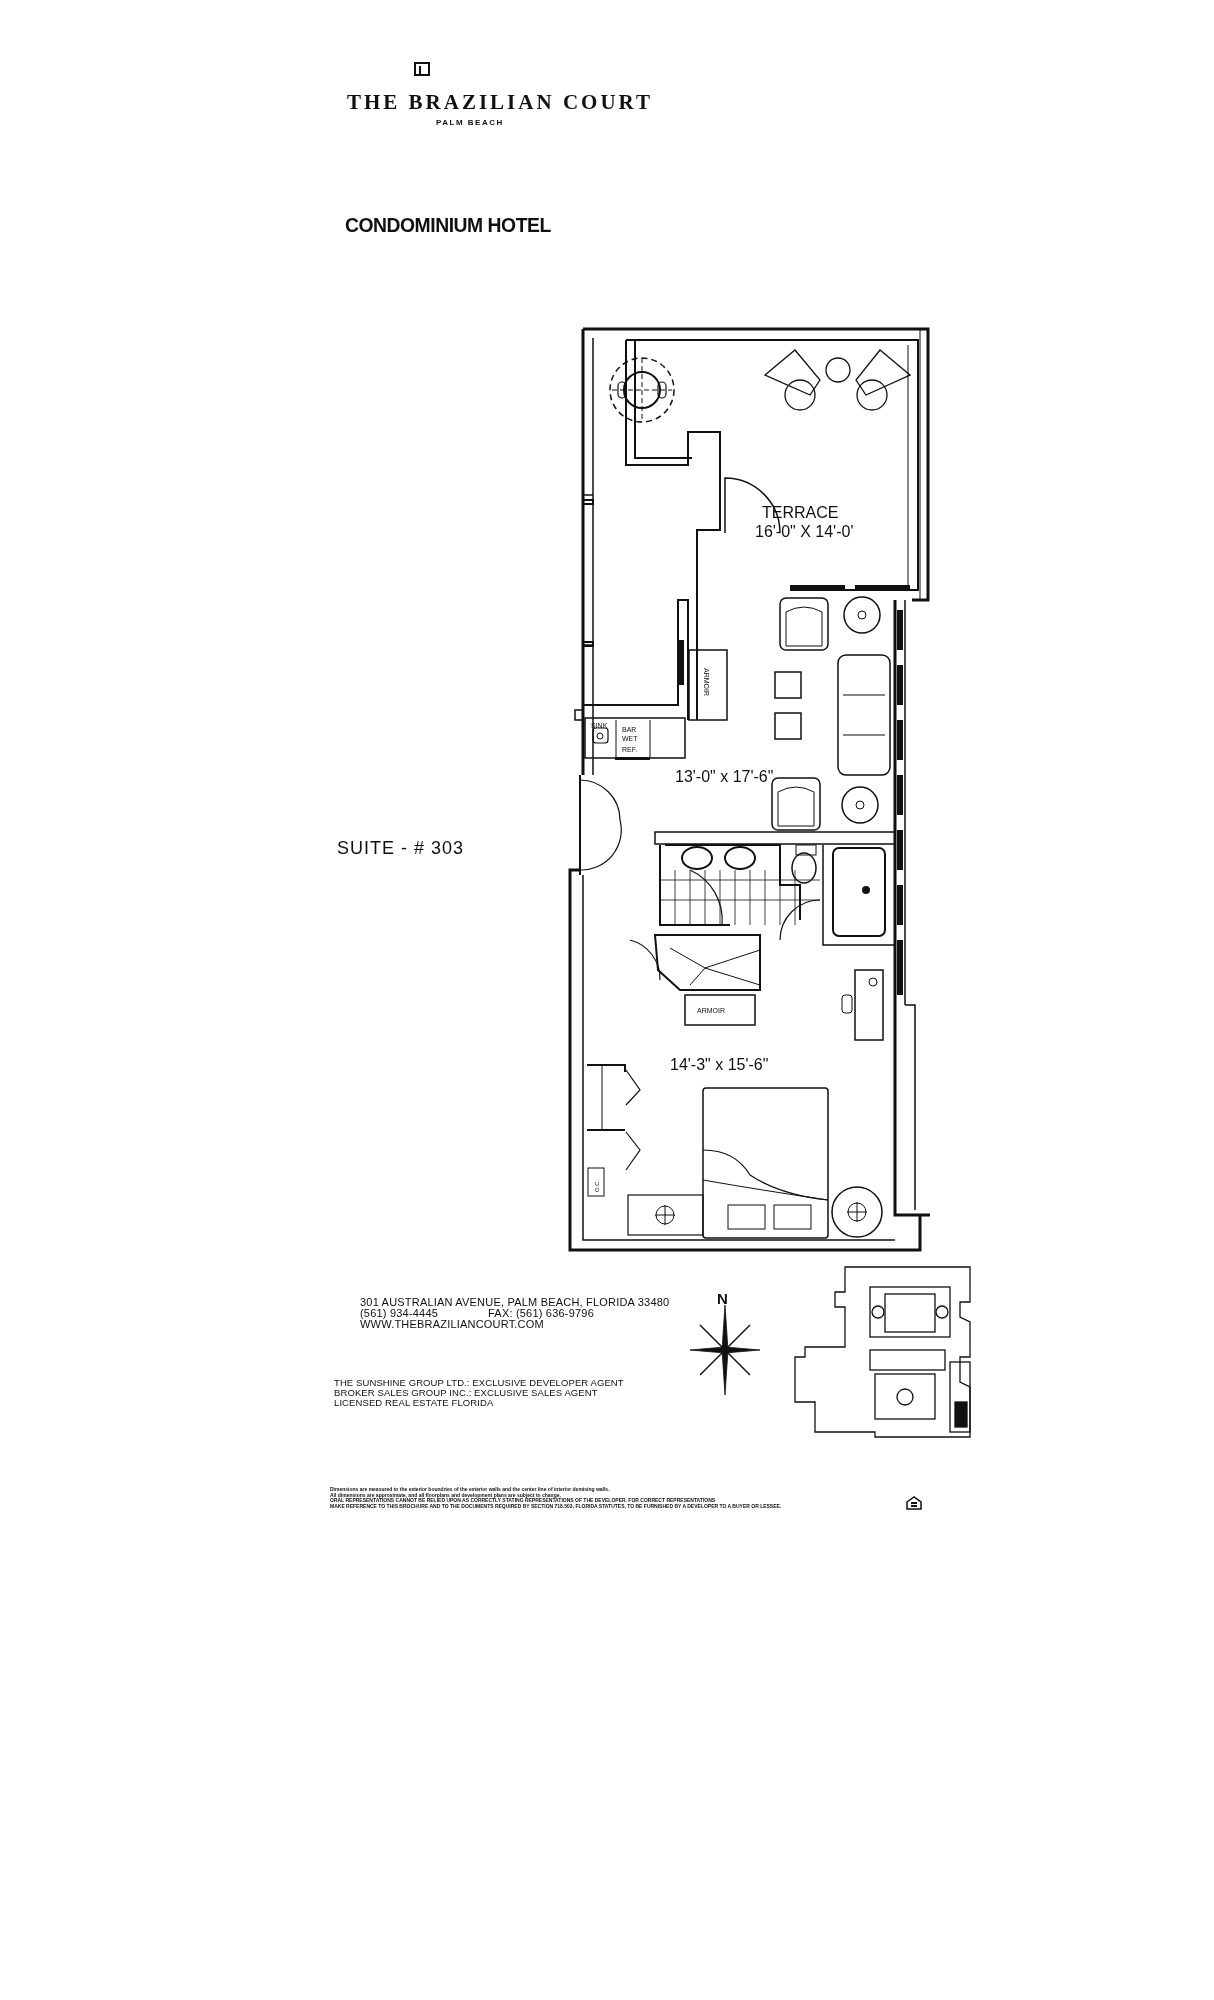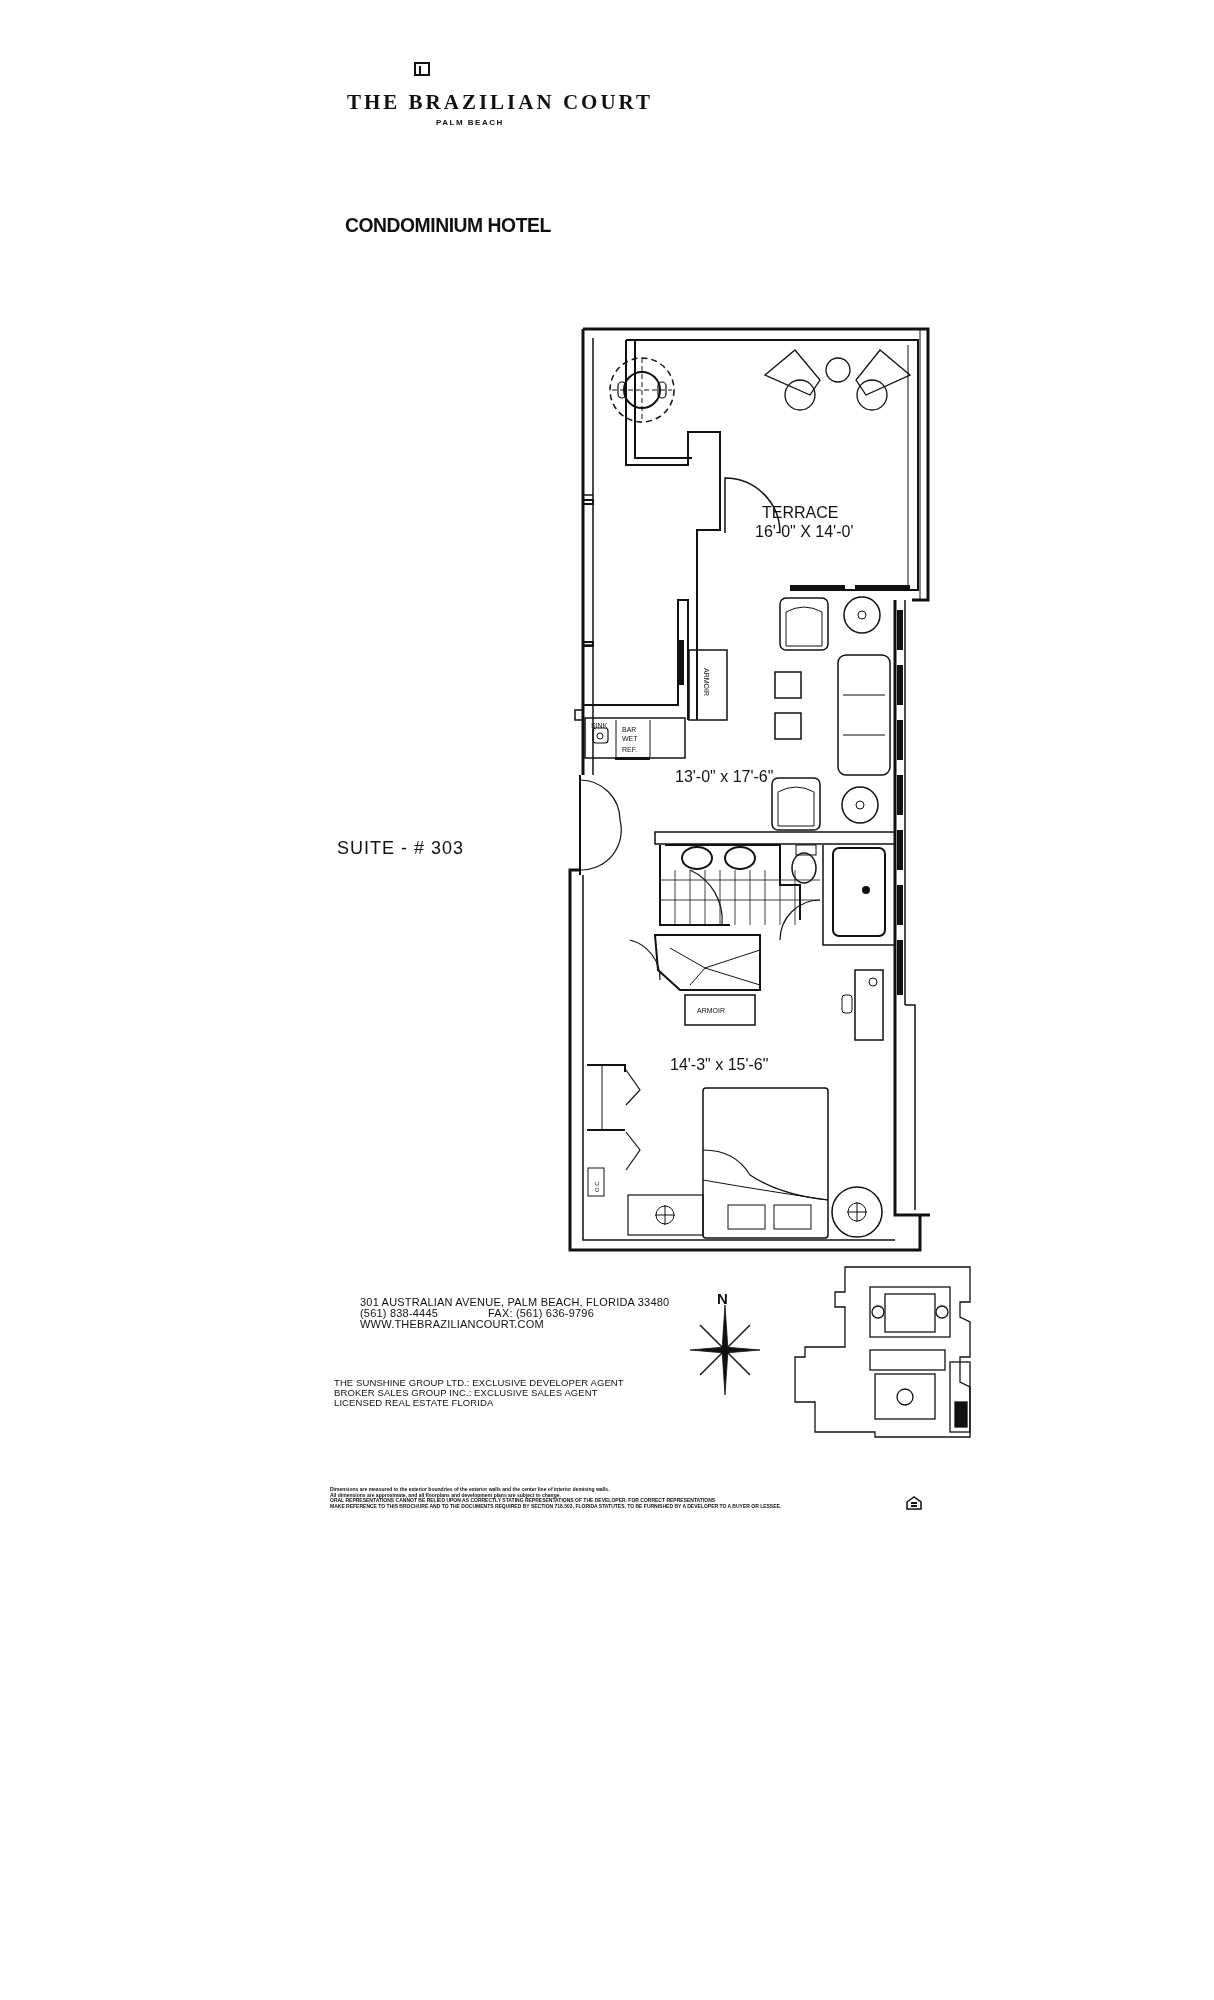--- a/index.html
+++ b/index.html
@@ -164,21 +164,21 @@
   <text x="697" y="1013" font-size="7" fill="#111">ARMOIR</text>
   <text x="591" y="728" font-size="7" fill="#111">SINK</text>
   <text x="622" y="732" font-size="7" fill="#111">BAR</text>
   <text x="622" y="741" font-size="7" fill="#111">WET</text>
   <text x="622" y="752" font-size="7" fill="#111">REF.</text>
   <text x="0" y="0" font-size="6" fill="#111" transform="translate(599,1192) rotate(-90)">O.C.</text>
 </svg>
 
 <div class="abs addr">
   <div>301 AUSTRALIAN AVENUE, PALM BEACH, FLORIDA 33480</div>
-  <div><span>(561) 838-4445</span><span style="display:inline-block;width:50px"></span><span>FAX: (561) 636-9796</span></div>
+  <div><span>(561) 934-4445</span><span style="display:inline-block;width:50px"></span><span>FAX: (561) 636-9796</span></div>
   <div>WWW.THEBRAZILIANCOURT.COM</div>
 </div>
 
 <div class="abs agents">
   <div>THE SUNSHINE GROUP LTD.: EXCLUSIVE DEVELOPER AGENT</div>
   <div>BROKER SALES GROUP INC.: EXCLUSIVE SALES AGENT</div>
   <div>LICENSED REAL ESTATE FLORIDA</div>
 </div>
 
 <div class="abs north">N</div>

